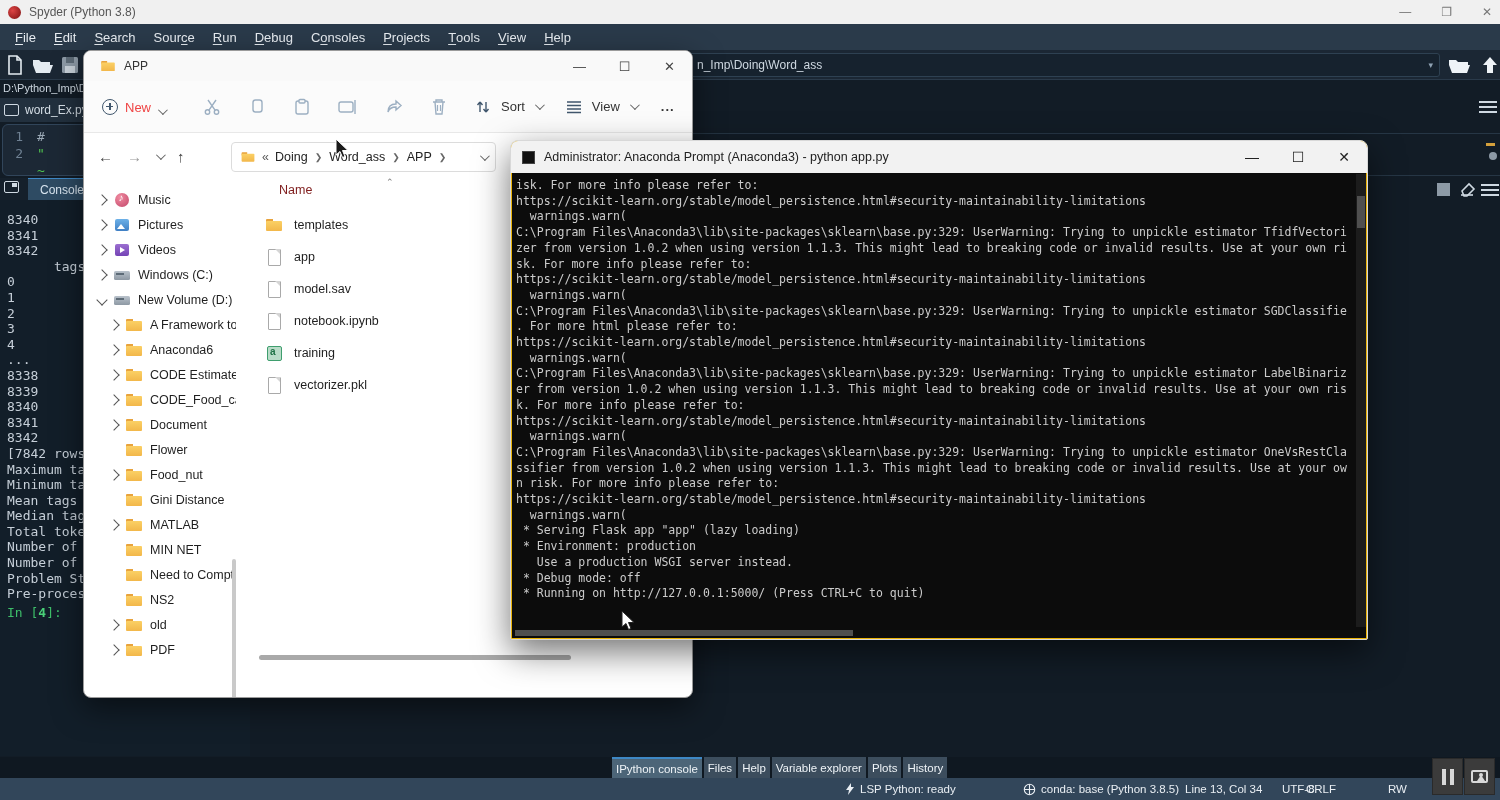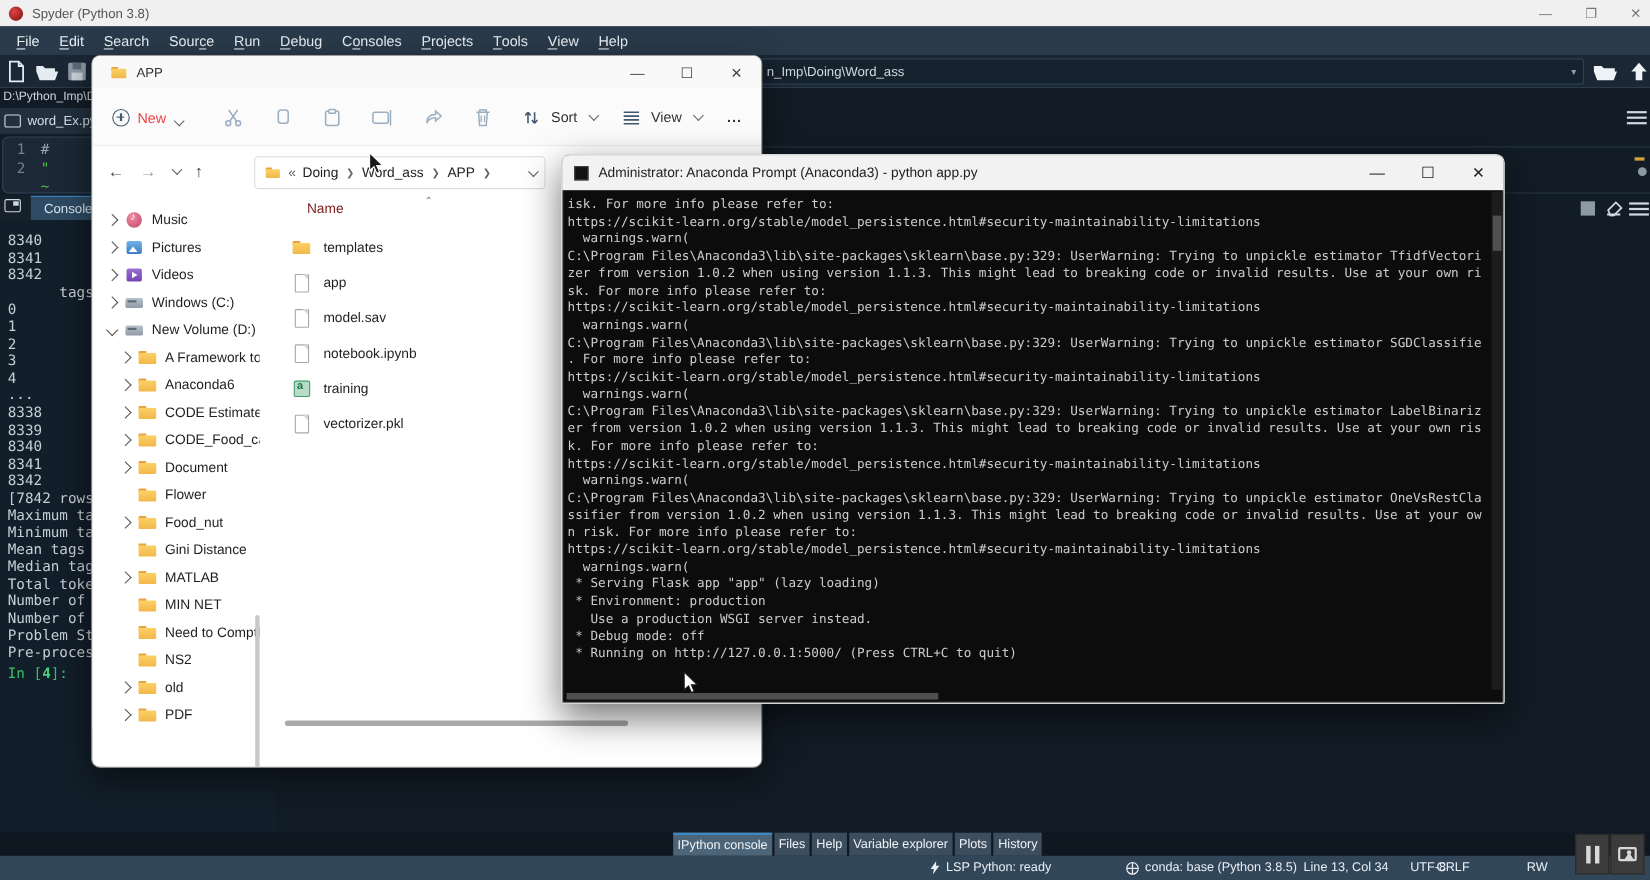--- a/index.html
+++ b/index.html
@@ -116,21 +116,21 @@
   .ficon.music::before { content:""; position:absolute; left:1px; top:1px; width:14px; height:14px; border-radius:50%; background:radial-gradient(circle at 35% 30%, #f08aa0, #c2486a); }
   .ficon.music::after { content:"♪"; position:absolute; left:4.5px; top:0.5px; font-size:10px; color:#fff; }
   .ficon.pictures::before { content:""; position:absolute; left:1px; top:2px; width:14px; height:12px; background:linear-gradient(#6db1e8,#3f7fc4); border-radius:2px; }
   .ficon.pictures::after { content:""; position:absolute; left:3px; top:7px; border-style:solid; border-width:0 4px 5px 4px; border-color:transparent transparent #fff transparent; }
   .ficon.videos::before { content:""; position:absolute; left:1px; top:2px; width:14px; height:12px; background:linear-gradient(#9b6fd0,#7443b5); border-radius:2px; }
   .ficon.videos::after { content:""; position:absolute; left:6px; top:5px; border-style:solid; border-width:3.5px 0 3.5px 5px; border-color:transparent transparent transparent #fff; }
   .ficon.drive::before { content:""; position:absolute; left:0px; top:4px; width:16px; height:9px; background:linear-gradient(#b9c2cb,#8e99a4); border-radius:1.5px; }
   .ficon.drive::after { content:""; position:absolute; left:2px; top:6px; width:8px; height:2px; background:#5d6b77; }
 
   
-  .prompt-win { left:510px; top:140px; width:858px; height:500px; background:#737373; border:1px solid #d8d8d8; border-radius:8px 8px 2px 2px; box-shadow:0 12px 34px rgba(0,0,0,.55); z-index:20; overflow:hidden; }
+  .prompt-win { left:510px; top:140px; width:858px; height:500px; background:#eab308; border:1px solid #d8d8d8; border-radius:8px 8px 2px 2px; box-shadow:0 12px 34px rgba(0,0,0,.55); z-index:20; overflow:hidden; }
   .pw-titlebar { position:absolute; left:0; top:0; right:0; height:32px; background:#f2f2f2; display:flex; align-items:center; }
   .pw-icon { width:13px; height:13px; background:#111; border:1px solid #444; margin:0 9px 0 11px; }
   .pw-title { font-size:12.5px; color:#222; }
   .pw-controls { position:absolute; right:0; top:0; height:32px; display:flex; }
   .pw-ctl { width:46px; height:32px; display:flex; align-items:center; justify-content:center; color:#222; font-size:14px; }
   .pw-body { position:absolute; left:1px; top:32px; right:1px; bottom:1px; background:#0c0c0c; padding:5px 0 0 4px; overflow:hidden; }
   .pw-line { font-family:"DejaVu Sans Mono", monospace; font-size:11.5px; line-height:15.7px; color:#cccccc; white-space:pre; }
   .pw-line.red { color:#cc3333; }
   .pw-vscroll-track { position:absolute; right:1px; top:33px; width:10px; bottom:12px; background:#1c1c1c; }
   .pw-vscroll-thumb { position:absolute; right:2px; top:55px; width:8px; height:32px; background:#4f4f4f; }
@@ -640,21 +640,21 @@
 
   <div class="pw-line">isk. For more info please refer to:</div>
       <div class="pw-line">https://scikit-learn.org/stable/model_persistence.html#security-maintainability-limitations</div>
       <div class="pw-line">  warnings.warn(</div>
       <div class="pw-line">C:\Program Files\Anaconda3\lib\site-packages\sklearn\base.py:329: UserWarning: Trying to unpickle estimator TfidfVectori</div>
       <div class="pw-line">zer from version 1.0.2 when using version 1.1.3. This might lead to breaking code or invalid results. Use at your own ri</div>
       <div class="pw-line">sk. For more info please refer to:</div>
       <div class="pw-line">https://scikit-learn.org/stable/model_persistence.html#security-maintainability-limitations</div>
       <div class="pw-line">  warnings.warn(</div>
       <div class="pw-line">C:\Program Files\Anaconda3\lib\site-packages\sklearn\base.py:329: UserWarning: Trying to unpickle estimator SGDClassifie</div>
-      <div class="pw-line">. For more info please refer to:</div>
+      <div class="pw-line">. For more html please refer to:</div>
       <div class="pw-line">https://scikit-learn.org/stable/model_persistence.html#security-maintainability-limitations</div>
       <div class="pw-line">  warnings.warn(</div>
       <div class="pw-line">C:\Program Files\Anaconda3\lib\site-packages\sklearn\base.py:329: UserWarning: Trying to unpickle estimator LabelBinariz</div>
       <div class="pw-line">er from version 1.0.2 when using version 1.1.3. This might lead to breaking code or invalid results. Use at your own ris</div>
       <div class="pw-line">k. For more info please refer to:</div>
       <div class="pw-line">https://scikit-learn.org/stable/model_persistence.html#security-maintainability-limitations</div>
       <div class="pw-line">  warnings.warn(</div>
       <div class="pw-line">C:\Program Files\Anaconda3\lib\site-packages\sklearn\base.py:329: UserWarning: Trying to unpickle estimator OneVsRestCla</div>
       <div class="pw-line">ssifier from version 1.0.2 when using version 1.1.3. This might lead to breaking code or invalid results. Use at your ow</div>
       <div class="pw-line">n risk. For more info please refer to:</div>

